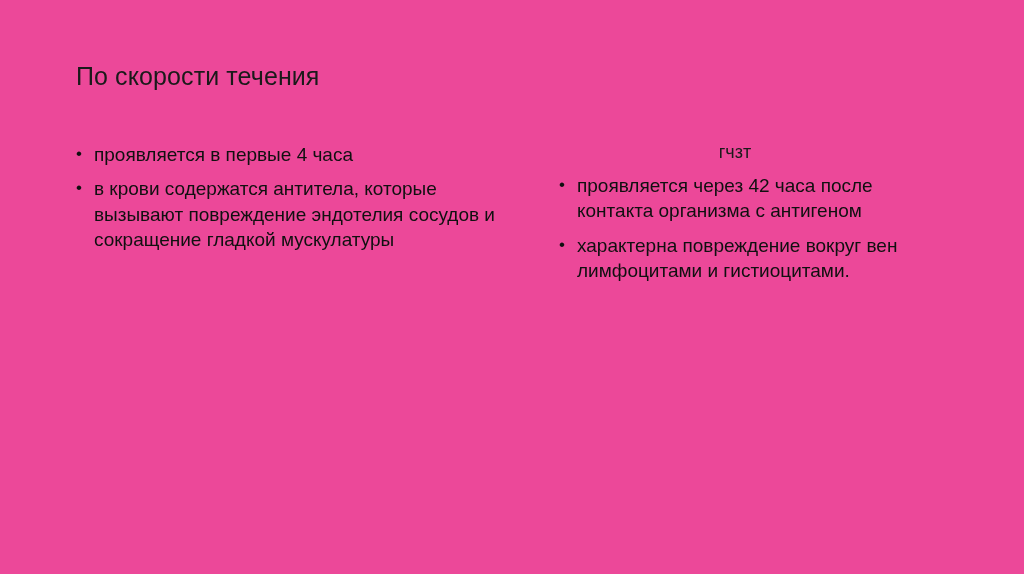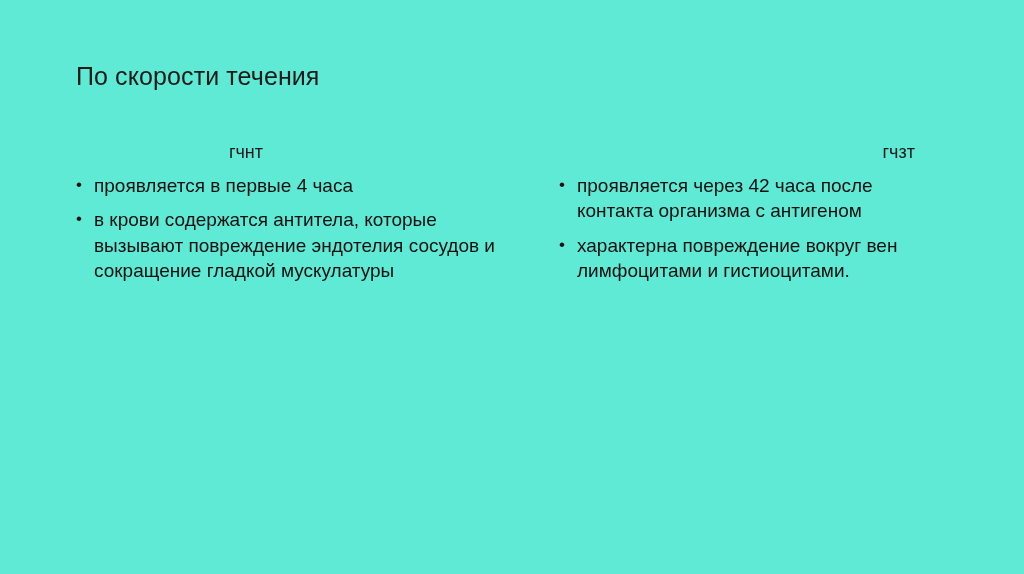--- a/index.html
+++ b/index.html
@@ -4,21 +4,21 @@
 <style>
   html, body {
     margin: 0;
     padding: 0;
     background: #ffffff;
   }
   .slide {
     position: relative;
     width: 1024px;
     height: 574px;
-    background: #5eead4;
+    background: #ec4899;
     font-family: "Liberation Sans", sans-serif;
     color: #101010;
     overflow: hidden;
   }
   .slide-title {
     position: absolute;
     left: 76px;
     top: 62px;
     font-size: 25px;
     font-weight: 400;
@@ -54,21 +54,20 @@
     font-size: 18px;
     font-weight: 400;
     color: #1a1a1a;
     margin-bottom: 10px;
   }
   .col-heading.left-head {
     padding-right: 80px;
   }
   .col-heading.right-head {
     padding-right: 35px;
-    text-align: right;
   }
   ul.bullets {
     list-style: none;
     margin: 0;
     padding: 0;
   }
   ul.bullets li {
     position: relative;
     padding-left: 22px;
     margin-bottom: 9px;
@@ -91,21 +90,20 @@
 </head>
 <body>
 
 <div class="slide">
 
   <div class="slide-title">По скорости течения</div>
 
   <div class="columns">
 
     <div class="column left">
-      <div class="col-heading left-head">гчнт</div>
       <ul class="bullets">
         <li>
           <span class="bullet-dot">•</span>
           <span class="bullet-text">проявляется в первые 4 часа</span>
         </li>
         <li>
           <span class="bullet-dot">•</span>
           <span class="bullet-text">в крови содержатся антитела, которые вызывают повреждение эндотелия сосудов и сокращение гладкой мускулатуры</span>
         </li>
       </ul>

